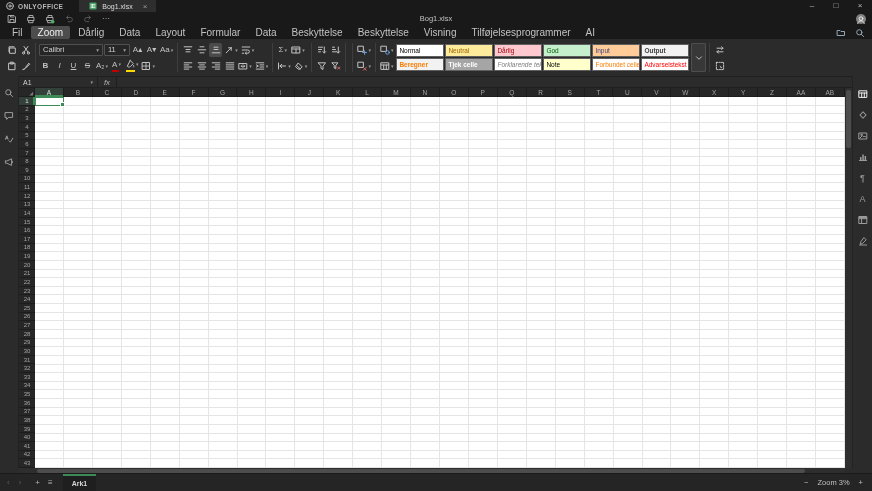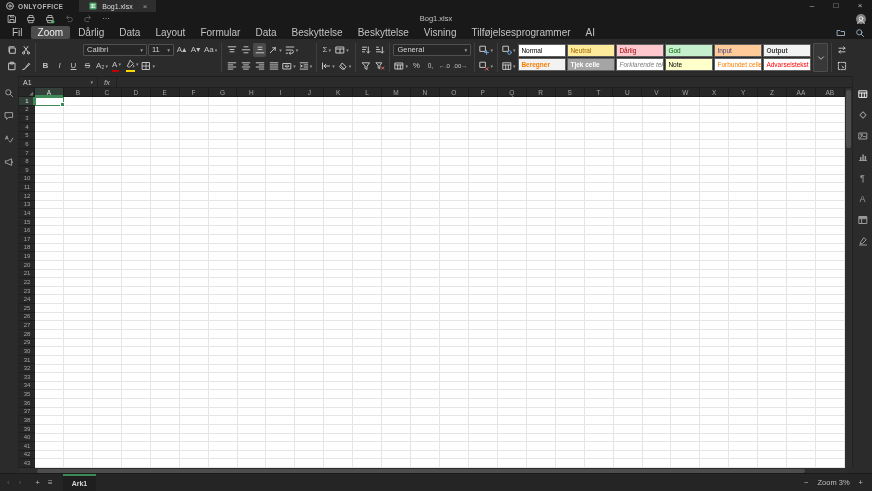--- a/index.html
+++ b/index.html
@@ -40,21 +40,21 @@
   .sep{width:1px;background:#3e3e3e;margin:2px 3px;}
   .tbtn{display:inline-flex;align-items:center;justify-content:center;height:14px;min-width:13px;
         padding:0 1px;color:#c2c2c2;font-size:8px;background:none;border:none;border-radius:2px;
         font-family:inherit;position:relative;}
   .tbtn.pressed{background:#4a4a4a;}
   .arr{font-size:5px;color:#9a9a9a;margin-left:1px;}
   .combo{height:12px;border:1px solid #505050;background:#262626;display:flex;align-items:center;
          justify-content:space-between;font-size:7.5px;color:#d2d2d2;padding:0 3px;border-radius:1px;
          box-sizing:border-box;}
   .combo .arr{font-size:5.5px;}
-  .w-fontname{width:64px;margin-left:44px;}
+  .w-fontname{width:64px;}
   .w-fontsize{width:26px;}
   .w-numfmt{width:78px;}
   .glyph-b{font-weight:bold;}
   .glyph-i{font-style:italic;}
   .glyph-u{text-decoration:underline;}
   .glyph-s{text-decoration:line-through;}
   .cbar{position:absolute;left:2px;right:4px;bottom:1px;height:2px;}
   
   #gallerywrap{display:flex;align-items:center;margin-left:2px;}
   #style-gallery{display:grid;grid-template-columns:repeat(6,48px);grid-auto-rows:13px;gap:1px;}
@@ -418,41 +418,20 @@
         </button>
       <button class="tbtn">
           <span class="ib"><svg class="ic" viewBox="0 0 10 10" fill="none" stroke="currentColor" stroke-width="1" stroke-linecap="round" stroke-linejoin="round">
               <path d="M1.2 1.8H6.8L4.8 4.6V7.8L3.2 7V4.6Z"></path>
               <path d="M6.6 6L8.8 8.2M8.8 6L6.6 8.2" stroke="#d86a6a"></path>
             </svg></span>
         </button>
     </div>
   </div>
   <div class="sep"></div>
-  <div class="tgroup">
-    <div class="trow">
-      <div class="combo w-numfmt">
-        <span>General</span>
-          <span class="arr">▾</span>
-      </div>
-    </div>
-    <div class="trow">
-      <button class="tbtn">
-          <span class="ib"><svg class="ic" viewBox="0 0 10 10" fill="none" stroke="currentColor" stroke-width="1" stroke-linecap="round" stroke-linejoin="round">
-              <rect x="1.2" y="2" width="7.6" height="6"></rect>
-              <path d="M1.2 4H8.8M3.7 4V8M6.3 4V8"></path>
-            </svg></span>
-          <span class="arr">▾</span>
-        </button>
-      <button class="tbtn">%</button>
-      <button class="tbtn" style="font-size:6.5px;">0,</button>
-      <button class="tbtn" style="font-size:6px;">←.0</button>
-      <button class="tbtn" style="font-size:6px;">.00→</button>
-    </div>
-  </div>
   <div class="sep"></div>
   <div class="tgroup">
     <div class="trow">
       <button class="tbtn">
           <span class="ib"><svg class="ic" viewBox="0 0 10 10" fill="none" stroke="currentColor" stroke-width="1" stroke-linecap="round" stroke-linejoin="round">
               <rect x="1.2" y="1.2" width="5.2" height="5.2"></rect>
               <path d="M7.6 5.6V9.4M5.7 7.5H9.5" stroke="#6a9fd8"></path>
             </svg></span>
           <span class="arr">▾</span>
         </button>

